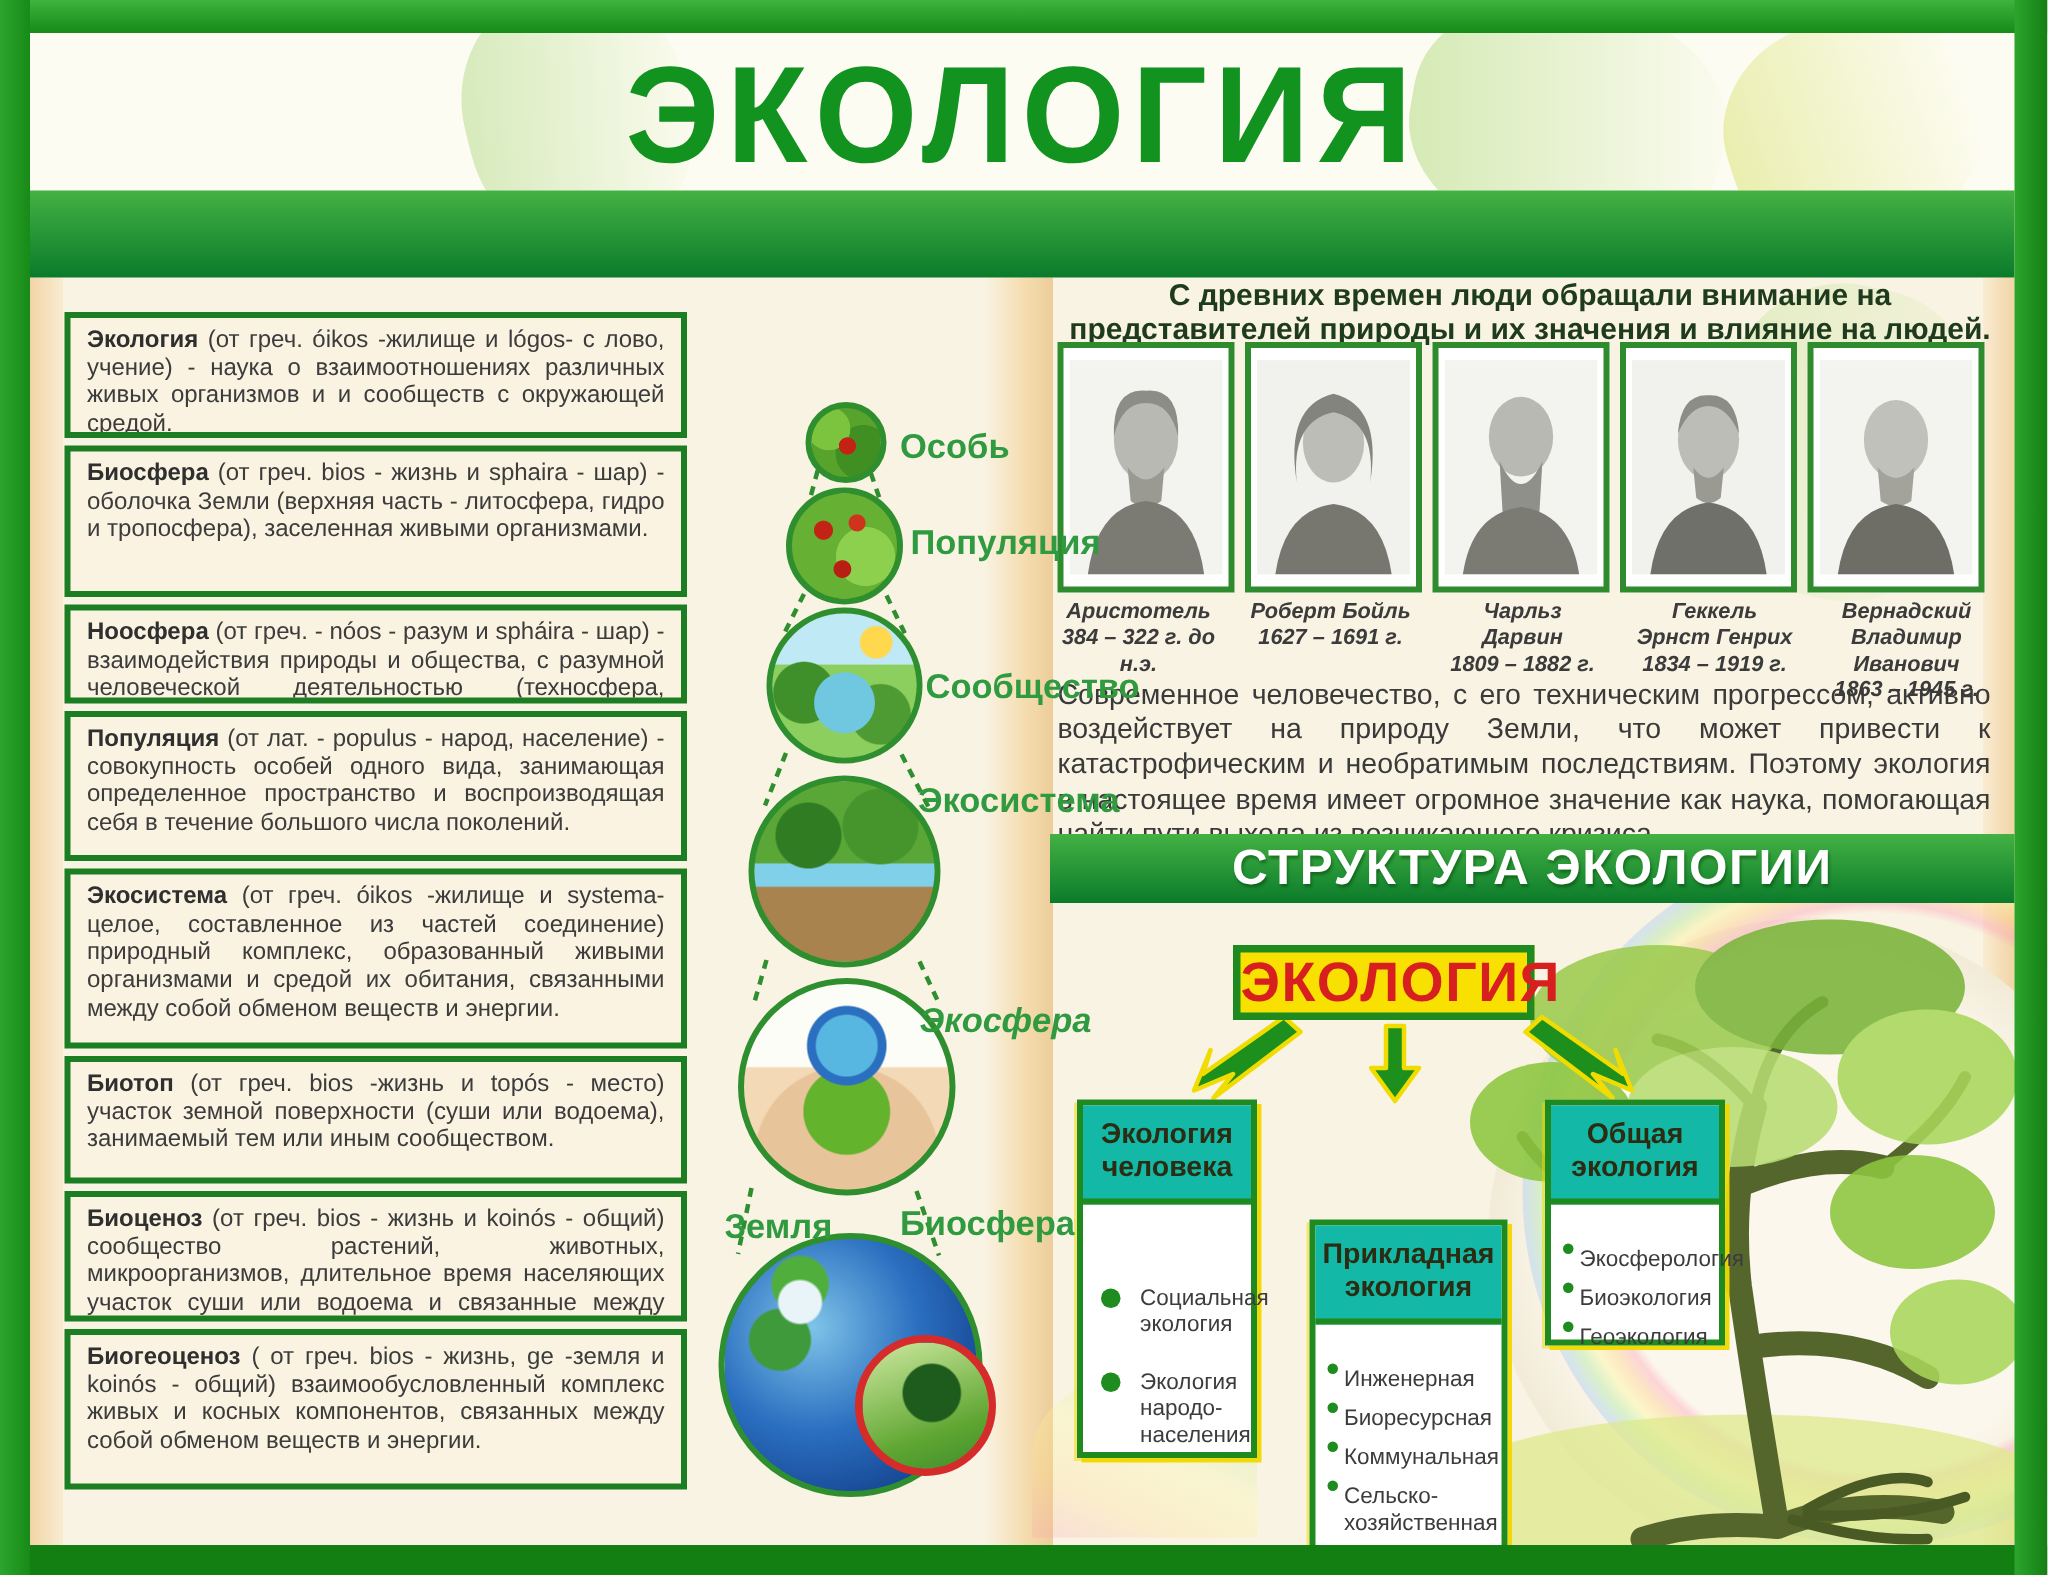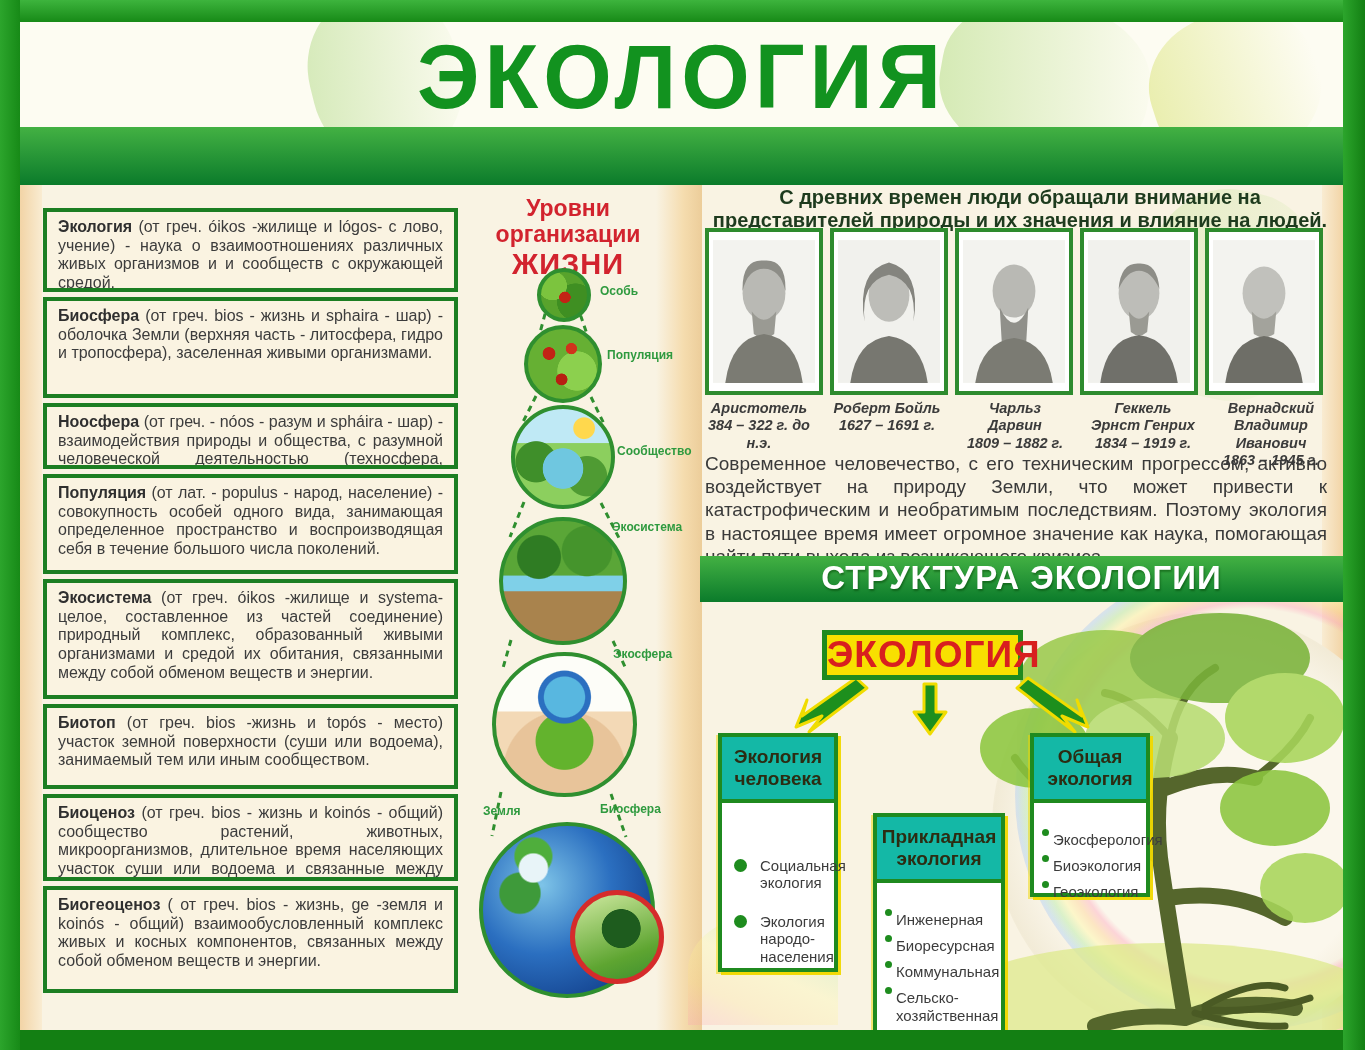--- a/index.html
+++ b/index.html
@@ -37,21 +37,21 @@
   .defs{position:absolute;left:43px;top:208px;width:415px;z-index:2;}
   .def-box{border:4px solid #1c7e22;background:#faf3e1;margin-bottom:5px;
     padding:6px 11px;box-sizing:border-box;overflow:hidden;}
   .def-text{margin:0;font-size:16px;line-height:1.17;color:#3c3c3c;text-align:justify;}
   .def-text b{color:#2f2f2f;}
   
   .lvl-title{position:absolute;left:478px;top:196px;width:180px;text-align:center;
     color:#d2232e;font-weight:bold;font-size:23px;line-height:1.12;z-index:2;}
   .lvl-title .big{font-size:29px;letter-spacing:1px;}
   .circle{position:absolute;border:4px solid #2f8f2f;border-radius:50%;box-sizing:border-box;z-index:2;}
-  .lvl-label{position:absolute;color:#2f9a3f;font-weight:bold;font-size:12px;z-index:3;}
+  .lvl-label{position:absolute;color:#2f9a3f;font-weight:bold;font-size:23px;z-index:3;}
   .lvl-svg{position:absolute;left:0;top:0;z-index:1;}
   
   .c-individual{background:
     radial-gradient(circle at 52% 55%, #c22315 0 16%, rgba(0,0,0,0) 17%),
     radial-gradient(circle at 25% 30%, #7cc43e 0 30%, rgba(0,0,0,0) 31%),
     radial-gradient(circle at 75% 65%, #3f8f22 0 40%, rgba(0,0,0,0) 41%),
     radial-gradient(circle, #58a32c 0 100%);}
   .c-population{background:
     radial-gradient(circle at 30% 35%, #c22315 0 9%, rgba(0,0,0,0) 10%),
     radial-gradient(circle at 62% 28%, #d0331c 0 8%, rgba(0,0,0,0) 9%),
@@ -168,25 +168,20 @@
       <p class="def-text"><b>Биотоп</b><span> (от греч. bios -жизнь и topós - место) участок земной поверхности (суши или водоема), занимаемый тем или иным сообществом.</span></p>
     </div>
     <div class="def-box" style="height:87px">
       <p class="def-text"><b>Биоценоз</b><span> (от греч. bios - жизнь и koinós - общий) сообщество растений, животных, микроорганизмов, длительное время населяющих участок суши или водоема и связанные между собой.</span></p>
     </div>
     <div class="def-box" style="height:107px">
       <p class="def-text"><b>Биогеоценоз</b><span> ( от греч. bios - жизнь, ge -земля и koinós - общий) взаимообусловленный комплекс живых и косных компонентов, связанных между собой обменом веществ и энергии.</span></p>
     </div>
   </div>
 
-  <div class="lvl-title">
-    <span>Уровни</span><br>
-    <span>организации</span><br>
-    <span class="big">ЖИЗНИ</span>
-  </div>
 
   <svg class="lvl-svg" width="700" height="1030">
     <g stroke="#2f8f2f" stroke-width="3" stroke-dasharray="6 5" fill="none">
       <line x1="548" y1="303" x2="538" y2="340"></line>
         <line x1="577" y1="305" x2="589" y2="340"></line>
       <line x1="536" y1="396" x2="522" y2="424"></line>
         <line x1="591" y1="397" x2="605" y2="426"></line>
       <line x1="524" y1="502" x2="510" y2="537"></line>
         <line x1="601" y1="503" x2="619" y2="538"></line>
       <line x1="511" y1="640" x2="503" y2="668"></line>
@@ -202,21 +197,21 @@
   <div class="circle c-ecosystem" style="left:499px;top:517px;width:128px;height:128px;"></div>
   <div class="circle c-ecosphere" style="left:492px;top:652px;width:145px;height:145px;"></div>
   <div class="circle c-earth" style="left:479px;top:822px;width:176px;height:176px;">
     <div class="earth-inset"></div>
   </div>
 
   <span class="lvl-label" style="left:600px;top:284px;">Особь</span>
   <span class="lvl-label" style="left:607px;top:348px;">Популяция</span>
   <span class="lvl-label" style="left:617px;top:444px;text-align:right;">Сообщество</span>
   <span class="lvl-label" style="left:612px;top:520px;">Экосистема</span>
-  <span class="lvl-label" style="left:613px;top:647px;">Экосфера</span>
+  <span class="lvl-label" style="left:613px;top:667px;font-style:italic;">Экосфера</span>
   <span class="lvl-label" style="left:483px;top:804px;">Земля</span>
   <span class="lvl-label" style="left:600px;top:802px;">Биосфера</span>
 
   <div class="deco" style="left:1140px;top:190px;width:180px;height:210px;transform:rotate(12deg);background:linear-gradient(100deg,rgba(185,225,135,.35),rgba(245,250,225,0));z-index:1;"></div>
   <div class="headline">С древних времен люди обращали внимание на представителей природы и их значения и влияние на людей.</div>
 
   <div class="sci-row">
     <div class="sci-frame">
       <svg viewBox="0 0 100 140">
         <rect width="100" height="140" fill="#f3f3ef"></rect>

